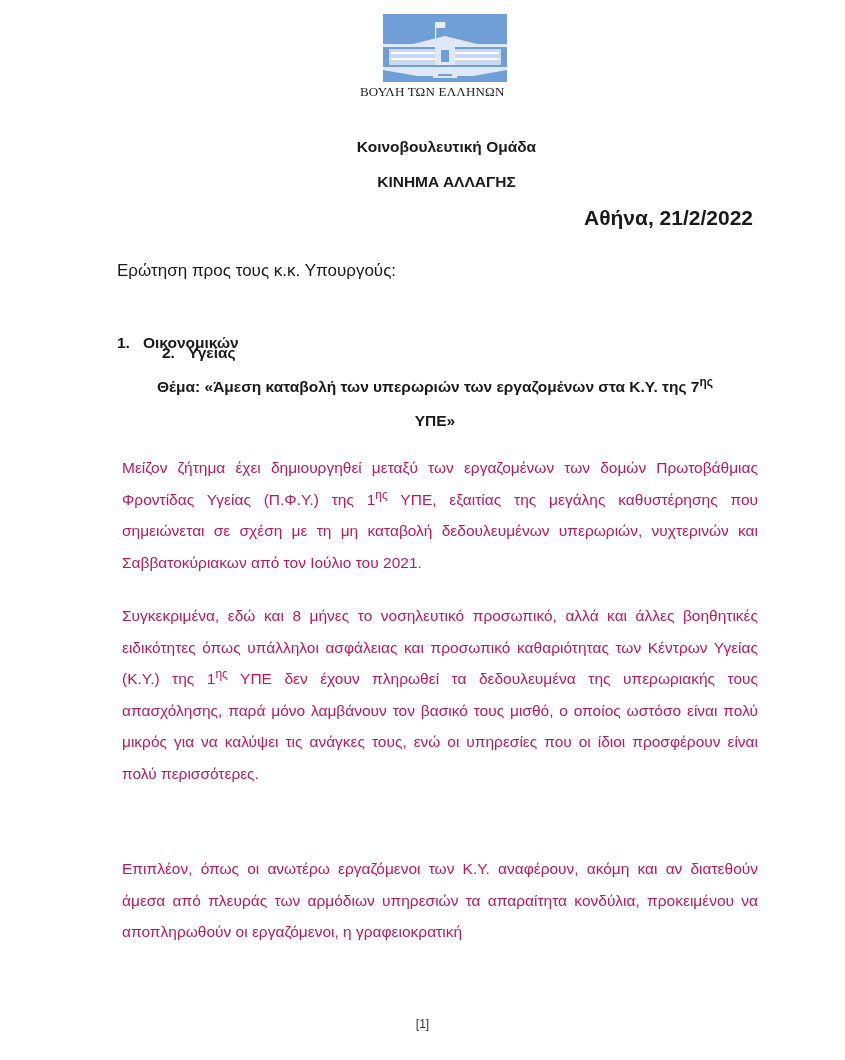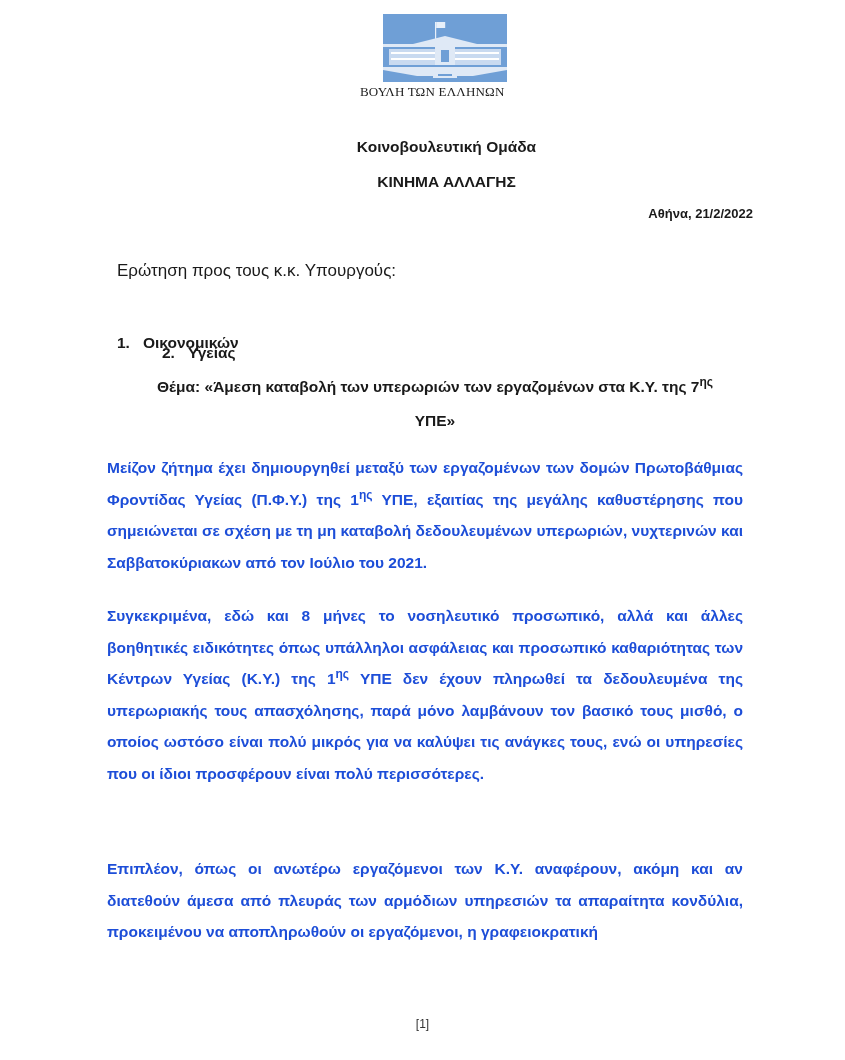--- a/index.html
+++ b/index.html
@@ -2,28 +2,28 @@
 <html><head>
 <meta charset="utf-8">
 <style>
   html, body { margin: 0; padding: 0; background: #ffffff; }
   body { width: 845px; height: 1060px; position: relative; overflow: hidden;
          font-family: "Liberation Sans", sans-serif; color: #1a1a1a; }
   .logo { position: absolute; left: 383px; top: 14px; width: 124px; height: 68px; }
   .logo-caption { position: absolute; left: 360px; top: 84px; width: 170px; text-align: left;
                   font-family: "Liberation Serif", serif; font-size: 13px; letter-spacing: 0.2px; color: #222; }
   .center-bold { position: absolute; left: 0; width: 845px; text-align: center; font-weight: bold; font-size: 15.5px; padding-left: 24px; }
-  .date { position: absolute; right: 92px; top: 206px; font-weight: bold; font-size: 13px; }
+  .date { position: absolute; right: 92px; top: 206px; font-weight: bold; font-size: 21px; }
   .question { position: absolute; left: 117px; top: 261px; font-weight: normal; font-size: 17px; }
   .list-item { position: absolute; left: 117px; font-weight: bold; font-size: 15.5px; }
   .list-item .num { display: inline-block; width: 26px; }
   .subject { position: absolute; left: 117px; width: 636px; text-align: center; font-weight: bold; font-size: 15.5px; }
   sup { font-size: 12px; vertical-align: 6px; line-height: 0; }
-  .para { position: absolute; left: 107px; width: 636px; font-size: 15.5px; line-height: 31.5px;
-          text-align: justify; color: #1d4ed8; font-weight: bold; }
+  .para { position: absolute; left: 122px; width: 636px; font-size: 15.5px; line-height: 31.5px;
+          text-align: justify; color: #be185d; }
   .page-num { position: absolute; left: 0; width: 845px; top: 1017px; text-align: center; font-size: 12px; color: #333; }
 </style>
 </head>
 <body>
 
 <svg class="logo" viewBox="0 0 124 68">
   <rect x="0" y="0" width="124" height="68" fill="#6f9fd6"></rect>
   <rect x="52" y="8" width="1.2" height="18" fill="#e8f0fa"></rect>
   <rect x="53.2" y="8" width="9" height="6" fill="#e8f0fa"></rect>
   <polygon points="30,30 62,22 94,30" fill="#dfe9f6"></polygon>

